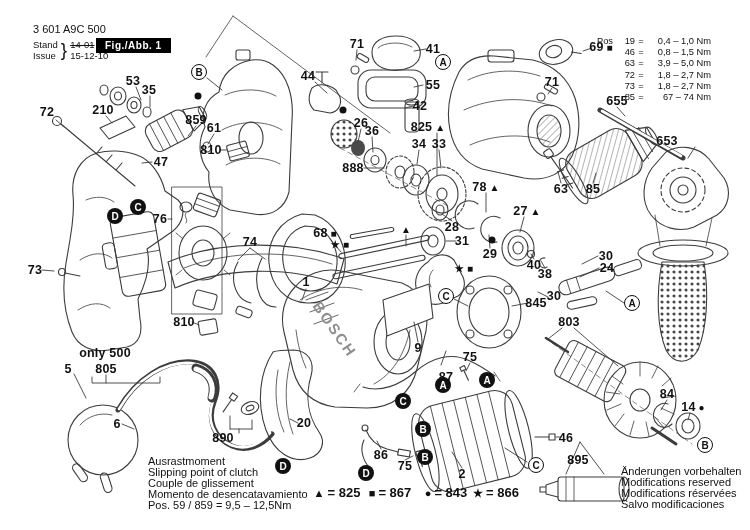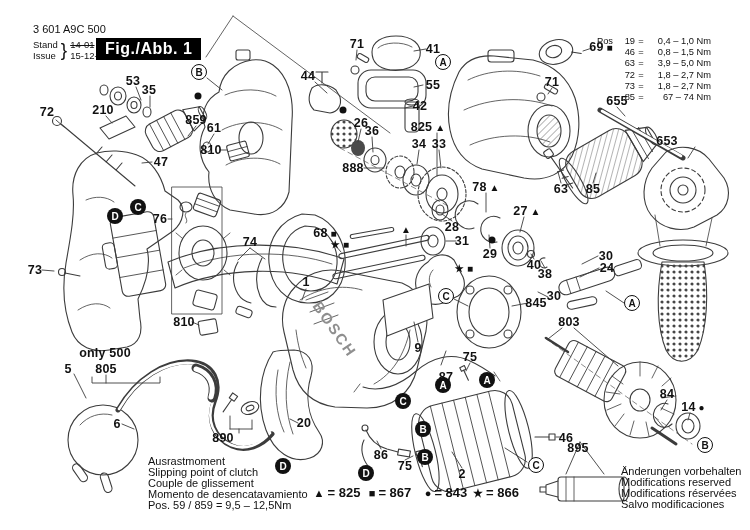--- a/index.html
+++ b/index.html
@@ -12,21 +12,21 @@
   svg.art .dash{stroke-dasharray:5 4;stroke-width:0.8;opacity:.75;}
   svg.art .wfill{fill:#fff;}
   svg.art .dfill{fill:#4a4a4a;stroke:none;}
   svg.art text.bosch{fill:#8f8f8f;stroke:none;font-family:"Liberation Sans",sans-serif;
           font-weight:700;font-size:15px;letter-spacing:2px;}
   .hdr{position:absolute;left:33px;top:23px;font-size:11px;line-height:13px;}
   .standissue{display:flex;align-items:center;margin-top:4px;font-size:9.5px;line-height:10.5px;}
   .standissue .brace{font-size:19px;font-weight:400;margin:0 3px;}
   .standissue .struck{text-decoration:line-through;}
   .figbox{position:absolute;left:96px;top:38px;background:#000;color:#fff;font-weight:700;
-          font-size:16px;padding:2px 9px;letter-spacing:.5px;}
+          font-size:10px;padding:2px 9px;letter-spacing:.5px;}
   .torque{position:absolute;left:597px;top:36px;font-size:9.3px;line-height:11.2px;}
   .torque .trow{display:grid;grid-template-columns:22px 16px 12px 64px;}
   .torque .trow .n{text-align:right;}
   .torque .trow .e{text-align:center;}
   .torque .trow .r{text-align:right;}
   .note{position:absolute;font-size:11px;line-height:11px;}
   .co{position:absolute;transform:translate(-50%,-50%);font-weight:700;font-size:12.5px;
       white-space:nowrap;letter-spacing:.2px;}
   .co .sym{font-size:10px;}
   .lg{position:absolute;transform:translate(-50%,-50%);font-weight:700;font-size:13px;white-space:nowrap;}
@@ -486,21 +486,21 @@
       <span class="co" style="left: 223px; top: 438px;">890</span>
       <span class="co" style="left: 304px; top: 423px;">20</span>
       <span class="co" style="left: 306px; top: 282px;">1</span>
       <span class="co" style="left: 418px; top: 348px;">9</span>
       <span class="co" style="left: 446px; top: 345px; margin-top: 32px;">87</span>
       <span class="co" style="left: 470px; top: 357px;">75</span>
       <span class="co" style="left: 381px; top: 455px;">86</span>
       <span class="co" style="left: 405px; top: 466px;">75</span>
       <span class="co" style="left: 462px; top: 474px;">2</span>
       <span class="co" style="left: 566px; top: 438px;">46</span>
-      <span class="co" style="left: 578px; top: 448px;">895</span>
+      <span class="co" style="left: 578px; top: 460px;">895</span>
       <span class="co" style="left: 667px; top: 394px;">84</span>
       <span class="co" style="left: 693px; top: 407px;">14<span class="sym"> ●</span></span>
       <span class="co" style="left: 569px; top: 322px;">803</span>
       <span class="co" style="left: 536px; top: 303px;">845</span>
       <span class="co" style="left: 554px; top: 296px;">30</span>
       <span class="co" style="left: 545px; top: 274px;">38</span>
       <span class="co" style="left: 534px; top: 265px;">40</span>
       <span class="co" style="left: 490px; top: 254px;">29</span>
       <span class="co" style="left: 462px; top: 241px;">31</span>
       <span class="co" style="left: 452px; top: 227px;">28</span>

